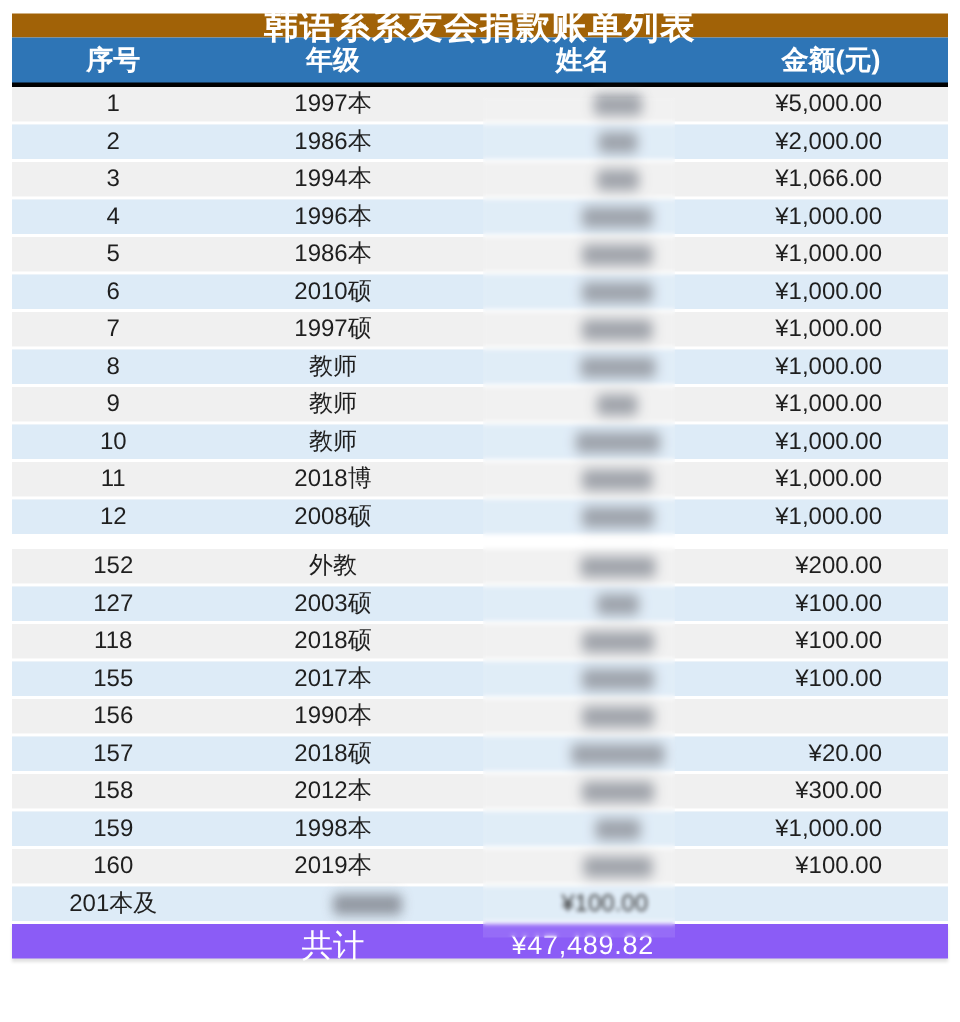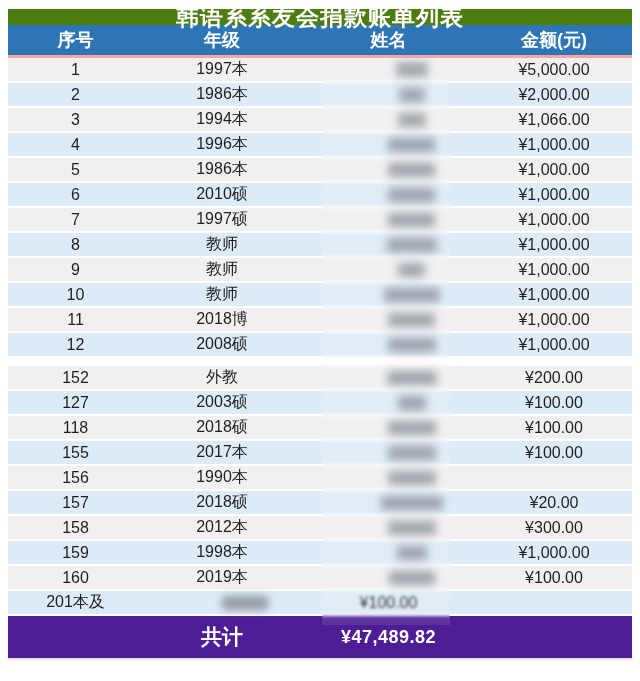--- a/index.html
+++ b/index.html
@@ -12,33 +12,33 @@
     overflow: hidden;
   }
   .sheet {
     position: absolute;
     left: 8px;
     top: 9px;
     width: 624px;
   }
   .title-bar {
     height: 16px;
-    background: #4d7c0f;
+    background: #a16207;
     color: #ffffff;
     font-size: 23px;
     font-weight: bold;
     display: flex;
     align-items: center;
     justify-content: center;
     letter-spacing: 1px;
   }
   .header-row {
     height: 30px;
     background: #2E75B6;
-    border-bottom: 3px solid #fca5a5;
+    border-bottom: 3px solid #000000;
     display: grid;
     grid-template-columns: 135px 158px 175px 156px;
     align-items: center;
     color: #ffffff;
     font-weight: bold;
     font-size: 18px;
   }
   .header-cell { text-align: center; }
   .section { width: 624px; }
   .row {
@@ -62,31 +62,32 @@
   }
   .blob {
     height: 14px;
     border-radius: 3px;
     background: #868b94;
     opacity: 0.85;
     filter: blur(4px);
     transform: translateX(23px);
   }
   .c-amt {
-    text-align: center;
+    text-align: right;
+    padding-right: 44px;
   }
   .section-gap { height: 8px; background: #ffffff; }
   .footer-row {
-    height: 42px;
-    background: #4c1d95;
+    height: 23px;
+    background: #8b5cf6;
     display: grid;
     grid-template-columns: 135px 158px 175px 156px;
     align-items: center;
     color: #ffffff;
-    font-weight: bold;
+    font-weight: normal;
     box-shadow: 0 2px 2px rgba(0,0,0,0.12);
   }
   .footer-label { grid-column: 2; text-align: center; font-size: 21px; }
   .footer-total { grid-column: 3; text-align: center; font-size: 18px; letter-spacing: 0.5px; }
   .blur-band {
     position: absolute;
     left: 322px;
     top: 65px;
     width: 128px;
     height: 560px;

